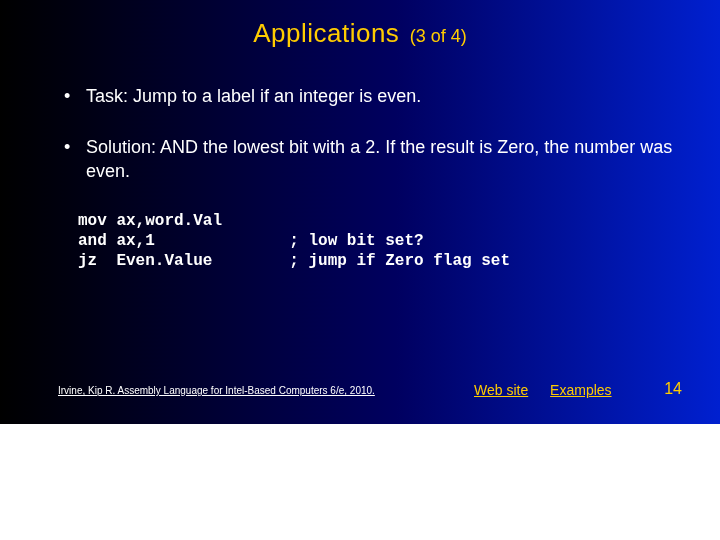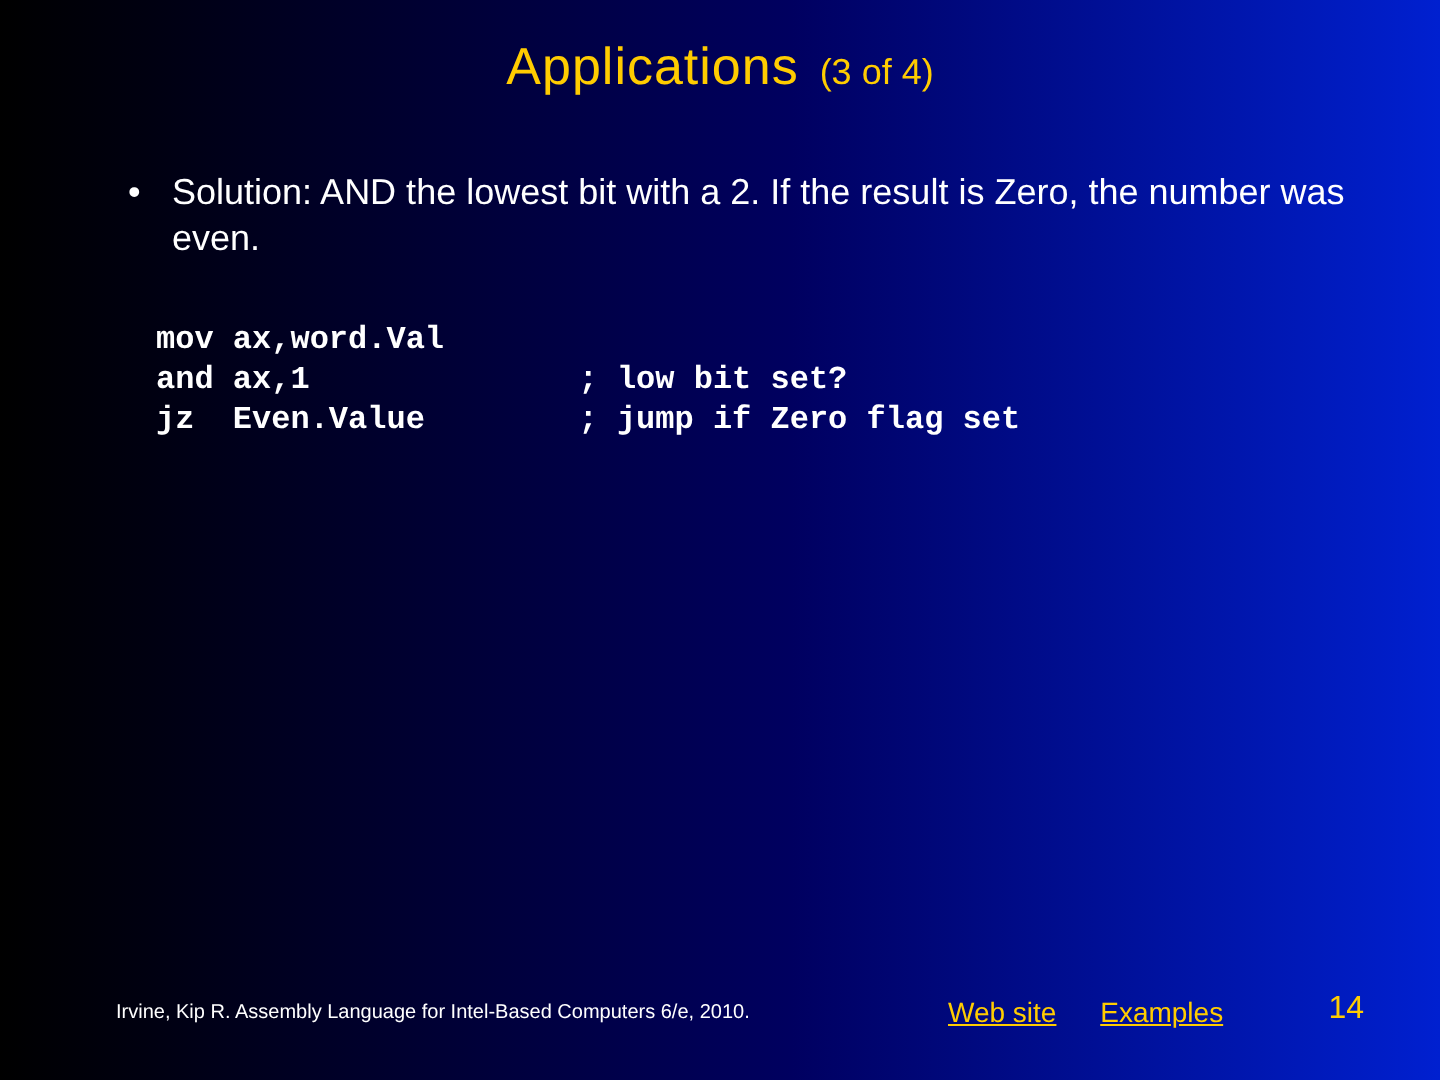--- a/index.html
+++ b/index.html
@@ -5,21 +5,21 @@
   html, body {
     margin: 0;
     padding: 0;
     width: 720px;
     height: 540px;
     overflow: hidden;
     font-family: Arial, Helvetica, sans-serif;
   }
   .slide {
     width: 720px;
-    height: 540px;
+    height: 424px;
     background: linear-gradient(to right, #000000 0%, #000010 10%, #000060 55%, #0020d0 100%);
     position: relative;
     box-sizing: border-box;
   }
   .title-line {
     position: absolute;
     top: 18px;
     left: 0;
     width: 100%;
     text-align: center;
@@ -75,20 +75,21 @@
     font-size: 18px;
     color: #ffffff;
     margin: 40px 0 0 24px;
   }
   .footer-left {
     position: absolute;
     left: 58px;
     bottom: 28px;
     color: #ffffff;
     font-size: 10px;
+    text-decoration: underline;
   }
   .footer-links {
     position: absolute;
     left: 438px;
     bottom: 26px;
     font-size: 14px;
     margin-left: 36px;
   }
   .footer-links a {
     color: #ffcc00;
@@ -109,20 +110,21 @@
 
 <div class="slide">
 
   <div class="title-line">
     <span class="title-main">Applications</span>
     <span class="title-sub">(3 of 4)</span>
   </div>
 
   <div class="body">
     <ul class="bullets">
+      <li>Task: Jump to a label if an integer is even.</li>
       <li>Solution: AND the lowest bit with a 2. If the result is Zero, the number was even.</li>
     </ul>
 
     <div class="code-block">mov ax,word.Val
 and ax,1              ; low bit set?
 jz  Even.Value        ; jump if Zero flag set</div>
 
   </div>
 
   <div class="footer-left">Irvine, Kip R. Assembly Language for Intel-Based Computers 6/e, 2010.</div>

